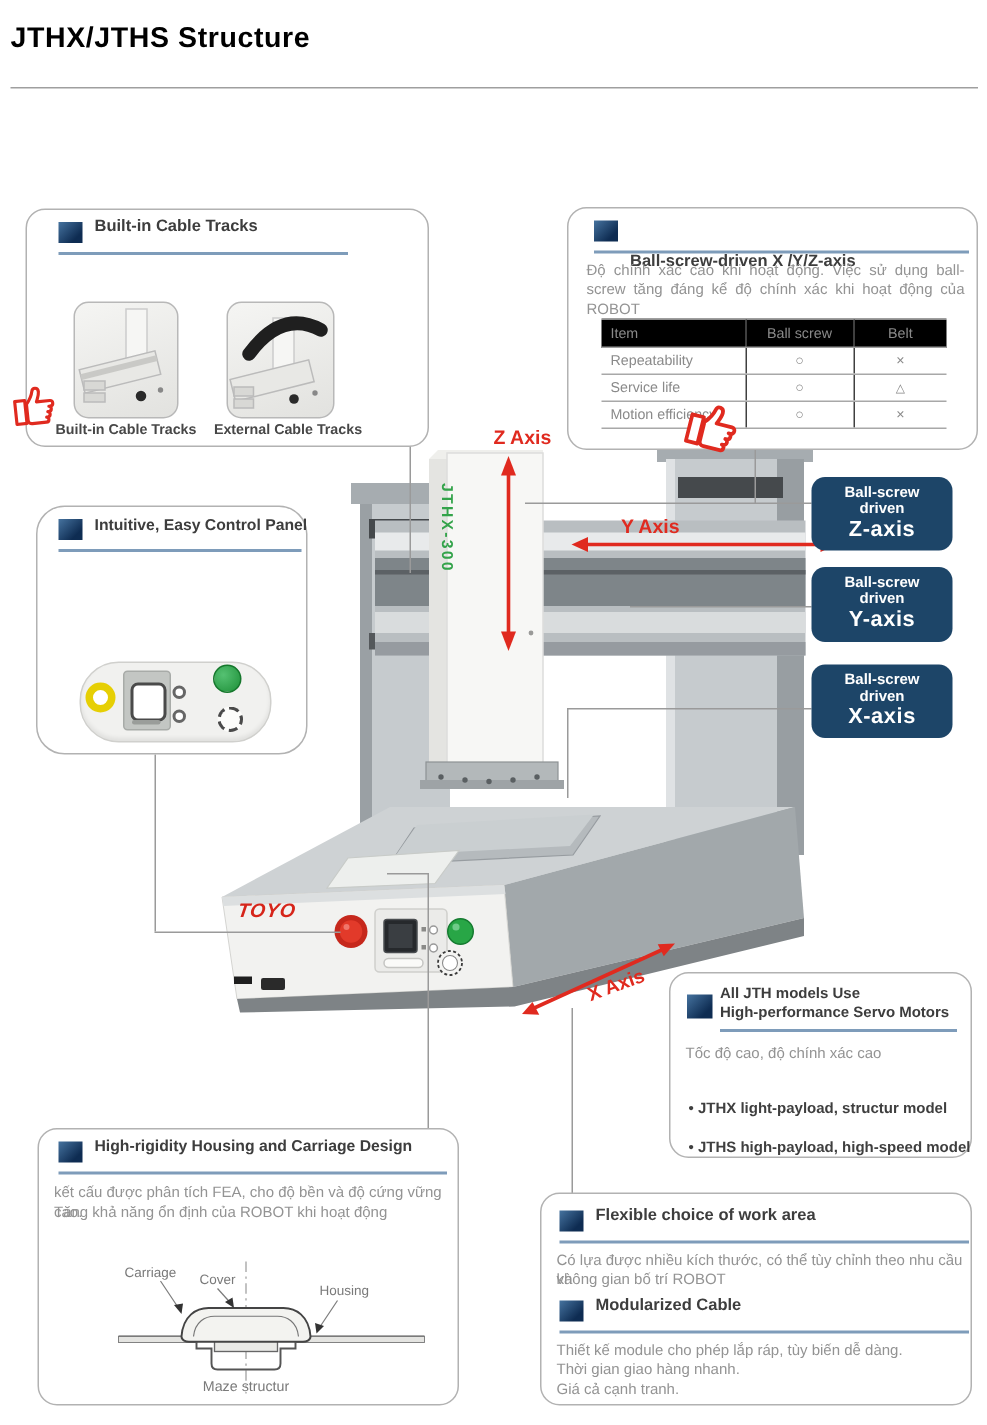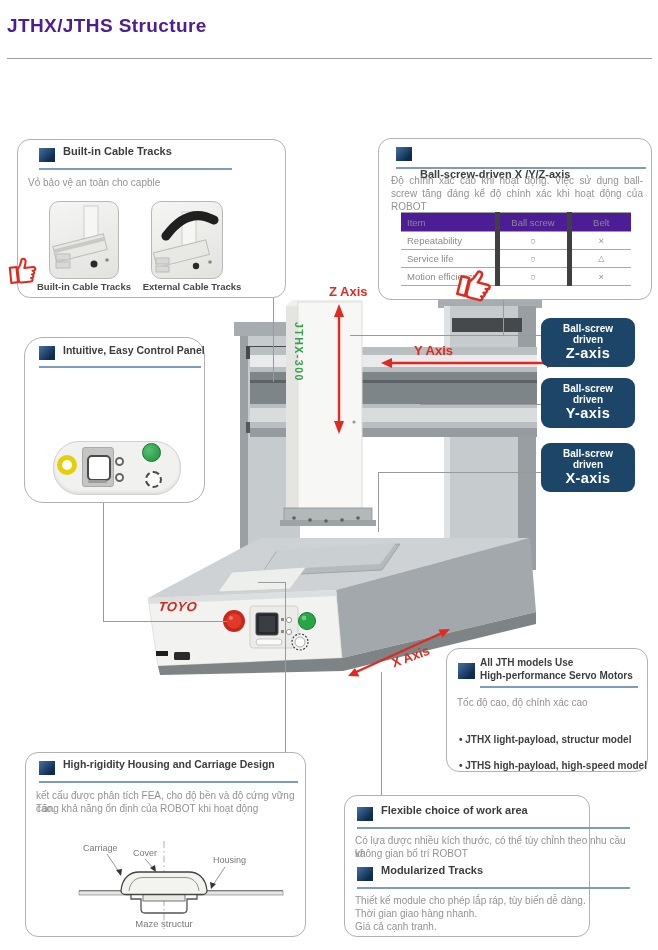--- a/index.html
+++ b/index.html
@@ -1,37 +1,37 @@
 <!DOCTYPE html>
 <html><head>
 <meta charset="utf-8">
 <style>
   html,body{margin:0;padding:0;background:#fff;}
   .canvas{position:relative;width:658px;height:950px;background:#ffffff;
           font-family:"Liberation Sans","DejaVu Sans",sans-serif;overflow:hidden;}
   .abs{position:absolute;}
-  .pagetitle{left:7px;top:15px;font-size:19px;font-weight:bold;color:#4c1d95;letter-spacing:.4px;}
+  .pagetitle{left:7px;top:15px;font-size:19px;font-weight:bold;color:#000000;letter-spacing:.4px;}
   .titlerule{left:7px;top:58px;width:645px;height:1px;background:#9f9f9f;}
   .cbox{position:absolute;border:1.5px solid #b2b2b2;border-radius:13px;background:#fff;box-sizing:border-box;}
   .sq{position:absolute;width:16px;height:14px;background:linear-gradient(135deg,#46739f 0%,#0e2c52 75%);}
   .btitle{position:absolute;font-weight:bold;color:#3d3d3d;font-size:11px;white-space:nowrap;}
   .rule{position:absolute;height:1.5px;background:#7e9cba;}
   .desc{position:absolute;color:#939393;font-size:10px;line-height:13px;}
   .conn{position:absolute;background:#9a9a9a;}
   .axis-panel{position:absolute;width:94px;background:#1d4568;border-radius:9px;color:#fff;
               text-align:center;padding-top:5px;box-sizing:border-box;}
   .ap1{font-size:10px;font-weight:bold;line-height:11px;}
   .ap3{font-size:14.5px;font-weight:bold;line-height:17px;letter-spacing:.4px;}
   .axis-label{position:absolute;color:#e02a1f;font-weight:bold;font-size:13px;white-space:nowrap;}
   table.cmp{border-collapse:collapse;width:230px;font-size:9.5px;color:#8a8a8a;table-layout:fixed;}
-  table.cmp th{background:#4c1d95;font-weight:normal;text-align:left;padding:3.5px 6px;
+  table.cmp th{background:#000000;font-weight:normal;text-align:left;padding:3.5px 6px;
                border-top:1px solid #9e9e9e;border-bottom:1px solid #9e9e9e;}
   table.cmp td{padding:3px 6px;border-bottom:1px solid #a8a8a8;}
   table.cmp .c{text-align:center;}
-  table.cmp .vsep{border-left:5px solid #404040;}
+  table.cmp .vsep{border-left:1px solid #404040;}
   .photo{position:absolute;border:1.5px solid #b8b8b8;border-radius:10px;
          background:linear-gradient(160deg,#f5f5f3,#e2e2df);overflow:hidden;box-sizing:border-box;}
   .caption{position:absolute;font-size:9.5px;font-weight:bold;color:#474747;text-align:center;white-space:nowrap;}
   .bullet{position:absolute;font-size:10px;font-weight:bold;color:#3f3f3f;white-space:nowrap;}
   .bullet::before{content:"• ";}
   .cp-oval{position:absolute;left:28px;top:103px;width:126px;height:52px;border-radius:26px;
            background:#f1f1ef;border:1px solid #d0d0cd;box-shadow:inset 0 -2px 3px rgba(0,0,0,.07);}
   .cpa{position:absolute;border-radius:50%;box-sizing:border-box;}
 </style>
 </head>
@@ -164,21 +164,20 @@
   <div class="conn" style="left:103px;top:503px;width:1px;height:118px;"></div>
   <div class="conn" style="left:103px;top:621px;width:124px;height:1px;"></div>
   <div class="conn" style="left:258px;top:582px;width:28px;height:1px;"></div>
   <div class="conn" style="left:285px;top:582px;width:1px;height:170px;"></div>
   <div class="conn" style="left:381px;top:672px;width:1px;height:124px;"></div>
 
   <div class="cbox" style="left:17px;top:139px;width:269px;height:159px;">
     <div class="sq" style="left:21px;top:8px;"></div>
     <div class="btitle" style="left:45px;top:5px;">Built-in Cable Tracks</div>
     <div class="rule" style="left:21px;top:28px;width:193px;"></div>
-    <div class="desc" style="left:10px;top:36px;width:205px;">Vỏ bảo vệ an toàn cho capble</div>
 
     <div class="photo" style="left:31px;top:61px;width:70px;height:78px;">
       <svg width="70" height="78" viewBox="0 0 70 78">
         <rect x="34" y="4" width="14" height="42" fill="#f6f6f4" stroke="#ccc"></rect>
         <g transform="rotate(-14 30 46)">
           <rect x="4" y="38" width="52" height="16" fill="#e8e8e5" stroke="#bbb"></rect>
           <rect x="4" y="41" width="52" height="4" fill="#c9c9c6"></rect>
         </g>
         <rect x="6" y="52" width="14" height="6" fill="#d8d8d5" stroke="#bbb"></rect>
         <rect x="6" y="60" width="14" height="6" fill="#d8d8d5" stroke="#bbb"></rect>
@@ -285,28 +284,28 @@
   <div class="cbox" style="left:446px;top:648px;width:202px;height:124px;padding-left:24px;">
     <div class="sq" style="left:11px;top:14px;width:17px;height:16px;"></div>
     <div class="btitle" style="left:33px;top:8px;font-size:10px;">All JTH models Use</div>
     <div class="btitle" style="left:33px;top:21px;font-size:10px;">High-performance Servo Motors</div>
     <div class="rule" style="left:33px;top:37px;width:158px;"></div>
     <div class="desc" style="left:10px;top:47px;width:182px;">Tốc độ cao, độ chính xác cao</div>
     <div class="bullet" style="left:12px;top:85px;">JTHX light-payload, structur model</div>
     <div class="bullet" style="left:12px;top:111px;">JTHS high-payload, high-speed model</div>
   </div>
 
-  <div class="cbox" style="left:344px;top:795px;width:246px;height:142px;">
+  <div class="cbox" style="left:360px;top:795px;width:288px;height:142px;">
     <div class="sq" style="left:12px;top:11px;"></div>
     <div class="btitle" style="left:36px;top:8px;">Flexible choice of work area</div>
     <div class="rule" style="left:12px;top:31px;width:273px;"></div>
     <div class="desc" style="left:10px;top:38px;width:278px;">Có lựa được nhiều kích thước, có thể tùy chỉnh theo nhu cầu và</div>
     <div class="desc" style="left:10px;top:51px;width:278px;">không gian bố trí ROBOT</div>
     <div class="sq" style="left:12px;top:71px;"></div>
-    <div class="btitle" style="left:36px;top:68px;">Modularized Tracks</div>
+    <div class="btitle" style="left:36px;top:68px;">Modularized Cable</div>
     <div class="rule" style="left:12px;top:91px;width:273px;"></div>
     <div class="desc" style="left:10px;top:98px;width:278px;">Thiết kế module cho phép lắp ráp, tùy biến dễ dàng.</div>
     <div class="desc" style="left:10px;top:111px;width:278px;">Thời gian giao hàng nhanh.</div>
     <div class="desc" style="left:10px;top:124px;width:278px;">Giá cả cạnh tranh.</div>
   </div>
 
   <div class="cbox" style="left:25px;top:752px;width:281px;height:185px;">
     <div class="sq" style="left:13px;top:8px;"></div>
     <div class="btitle" style="left:37px;top:5px;font-size:10.5px;">High-rigidity Housing and Carriage Design</div>
     <div class="rule" style="left:13px;top:28px;width:259px;"></div>

